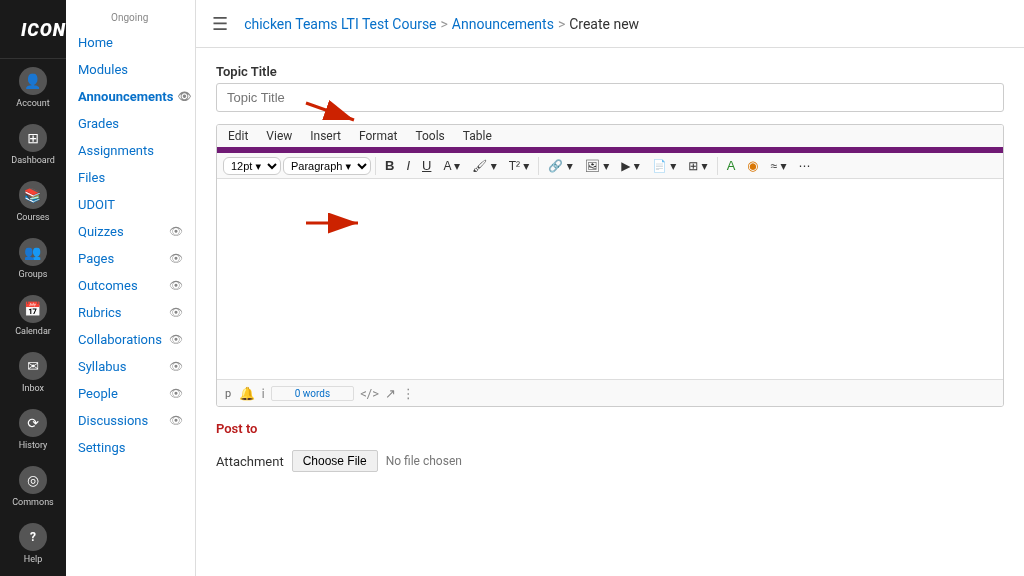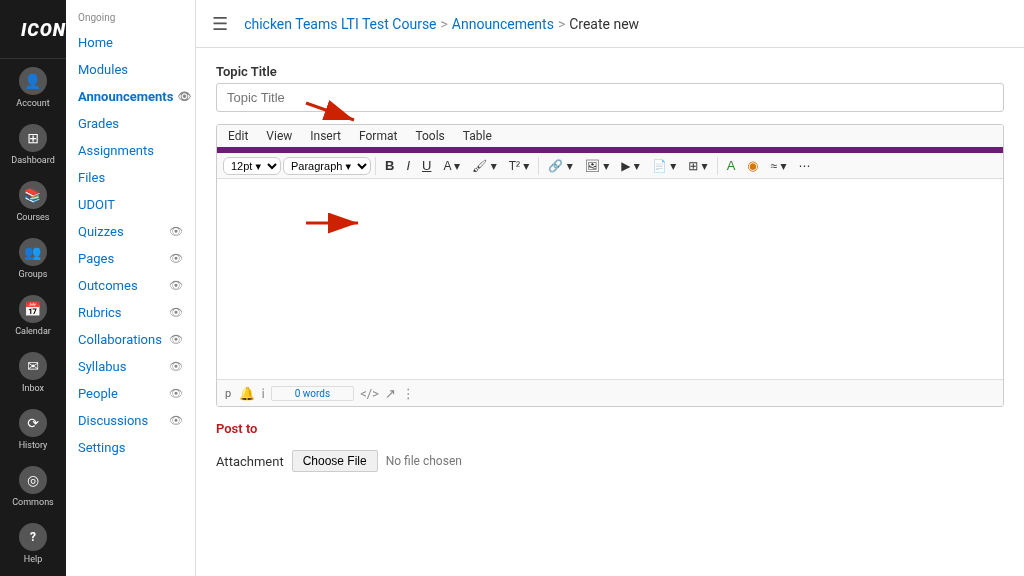--- a/index.html
+++ b/index.html
@@ -64,20 +64,21 @@
       display: flex;
       flex-direction: column;
       padding-top: 8px;
       overflow-y: auto;
       flex-shrink: 0;
     }
     .sidebar-ongoing {
       font-size: 10px;
       color: #888;
       padding: 4px 12px 6px;
+      margin-left: 33px;
     }
     .sidebar-item {
       display: flex;
       align-items: center;
       padding: 6px 12px;
       font-size: 13px;
       color: #0770c9;
       cursor: pointer;
       gap: 4px;
     }

